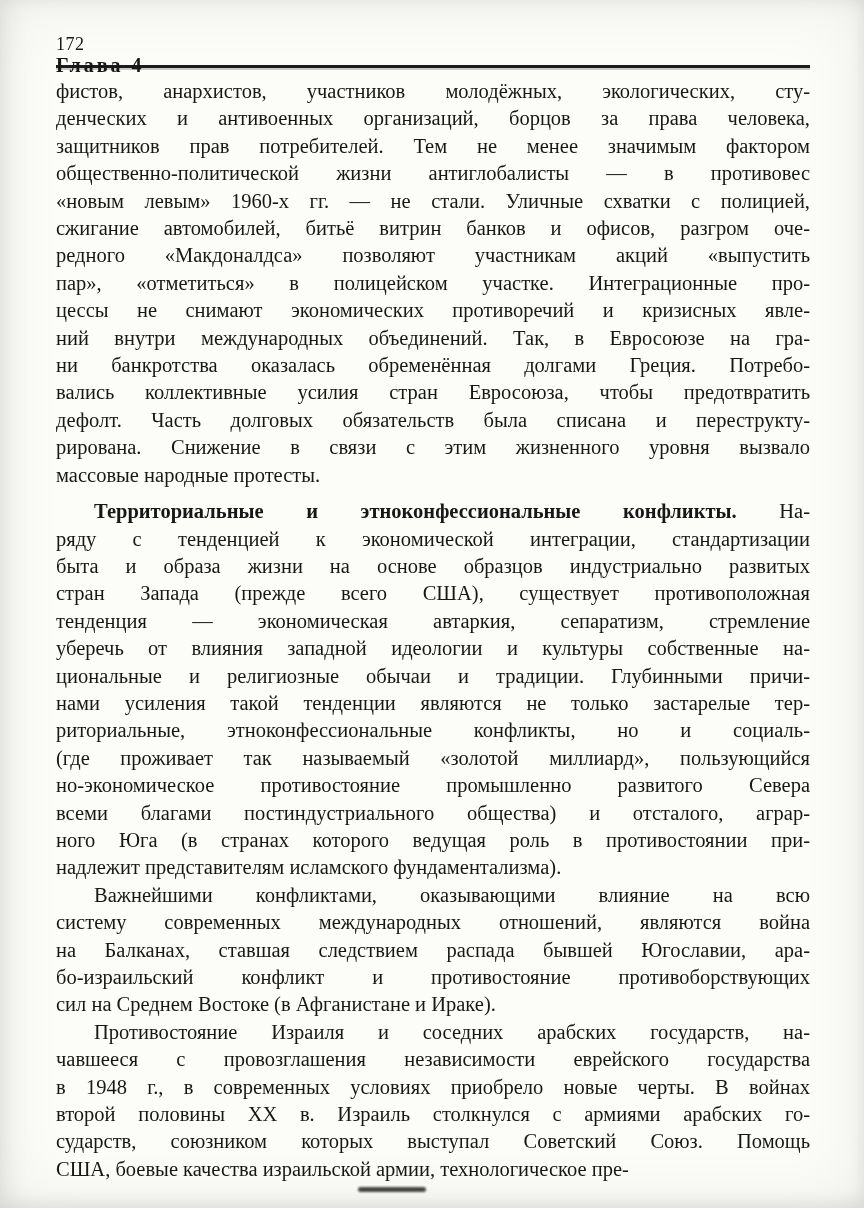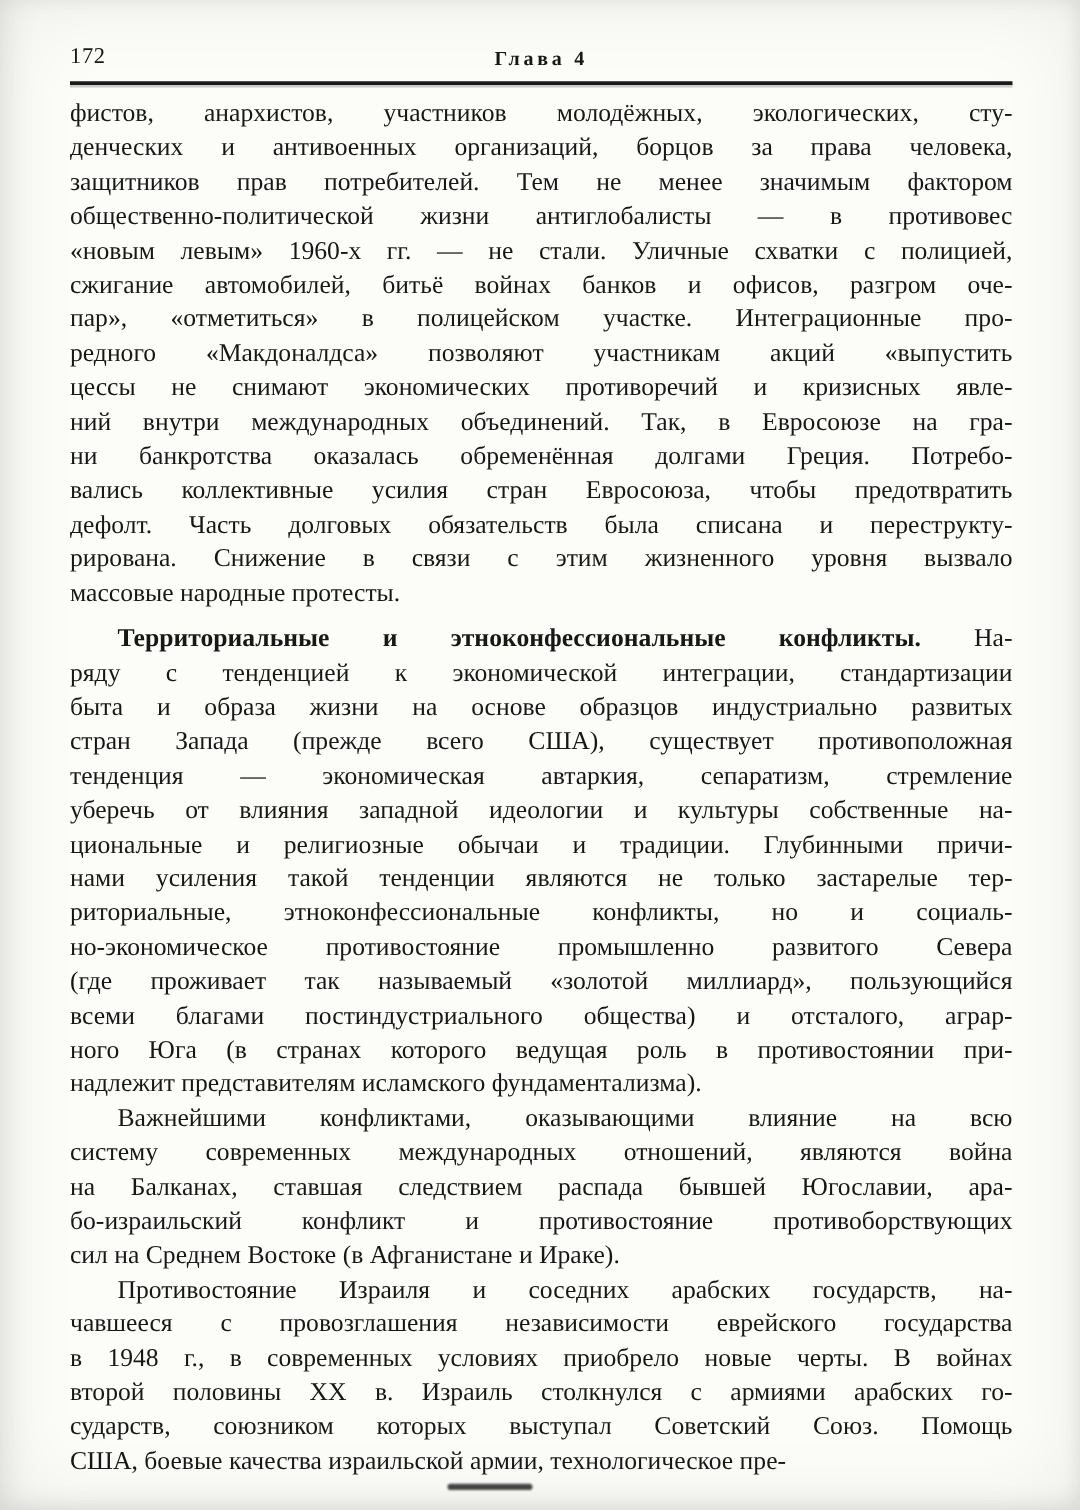--- a/index.html
+++ b/index.html
@@ -14,22 +14,22 @@
     background:var(--paper);color:var(--ink);
     padding:34px 54px 0 56px;
     box-shadow:inset 0 0 70px rgba(0,0,0,0.07),
                inset 10px 0 22px rgba(0,0,0,0.05),
                inset -6px 0 14px rgba(0,0,0,0.03),
                inset 0 -8px 18px rgba(0,0,0,0.04);
   }
   .header{position:relative;height:26px;}
   .page-number{font-size:18px;letter-spacing:0.5px;}
   .chapter-title{
-    position:absolute;left:0;right:0;top:5px;text-align:center;
-    font-size:16px;font-weight:bold;letter-spacing:3px;
+    position:absolute;left:0;right:0;top:20px;
+    font-size:20px;font-weight:bold;letter-spacing:3px;
   }
   .head-rule{
     margin-top:5px;height:3px;background:#1b1b1b;border:none;
     box-shadow:0 2px 0 rgba(27,27,27,0.22);
   }
   .page-body{margin-top:10px;font-size:20.5px;line-height:27.4px;}
   .paragraph{}
   .paragraph.section-start{margin-top:9px;}
   .line{
     text-align:justify;
@@ -53,43 +53,43 @@
     <span class="chapter-title">Глава 4</span>
   </div>
   <div class="head-rule"></div>
   <div class="page-body">
       <div class="paragraph">
         <div class="line first"><span>фистов, анархистов, участников молодёжных, экологических, сту-</span></div>
         <div class="line"><span>денческих и антивоенных организаций, борцов за права человека,</span></div>
         <div class="line"><span>защитников прав потребителей. Тем не менее значимым фактором</span></div>
         <div class="line"><span>общественно-политической жизни антиглобалисты — в противовес</span></div>
         <div class="line"><span>«новым левым» 1960-х гг. — не стали. Уличные схватки с полицией,</span></div>
-        <div class="line"><span>сжигание автомобилей, битьё войнах банков и офисов, разгром оче-</span></div>
+        <div class="line"><span>сжигание автомобилей, битьё витрин банков и офисов, разгром оче-</span></div>
+        <div class="line"><span>редного «Макдоналдса» позволяют участникам акций «выпустить</span></div>
         <div class="line"><span>пар», «отметиться» в полицейском участке. Интеграционные про-</span></div>
-        <div class="line"><span>редного «Макдоналдса» позволяют участникам акций «выпустить</span></div>
         <div class="line"><span>цессы не снимают экономических противоречий и кризисных явле-</span></div>
         <div class="line"><span>ний внутри международных объединений. Так, в Евросоюзе на гра-</span></div>
         <div class="line"><span>ни банкротства оказалась обременённая долгами Греция. Потребо-</span></div>
         <div class="line"><span>вались коллективные усилия стран Евросоюза, чтобы предотвратить</span></div>
         <div class="line"><span>дефолт. Часть долговых обязательств была списана и переструкту-</span></div>
         <div class="line"><span>рирована. Снижение в связи с этим жизненного уровня вызвало</span></div>
         <div class="line last"><span>массовые народные протесты.</span></div>
       </div>
       <div class="paragraph indent section-start">
         <div class="line first"><span class="bold">Территориальные и этноконфессиональные конфликты.</span><span> На-</span></div>
         <div class="line"><span>ряду с тенденцией к экономической интеграции, стандартизации</span></div>
         <div class="line"><span>быта и образа жизни на основе образцов индустриально развитых</span></div>
         <div class="line"><span>стран Запада (прежде всего США), существует противоположная</span></div>
         <div class="line"><span>тенденция — экономическая автаркия, сепаратизм, стремление</span></div>
         <div class="line"><span>уберечь от влияния западной идеологии и культуры собственные на-</span></div>
         <div class="line"><span>циональные и религиозные обычаи и традиции. Глубинными причи-</span></div>
         <div class="line"><span>нами усиления такой тенденции являются не только застарелые тер-</span></div>
         <div class="line"><span>риториальные, этноконфессиональные конфликты, но и социаль-</span></div>
+        <div class="line"><span>(где проживает так называемый «золотой миллиард», пользующийся</span></div>
         <div class="line"><span>но-экономическое противостояние промышленно развитого Севера</span></div>
-        <div class="line"><span>(где проживает так называемый «золотой миллиард», пользующийся</span></div>
         <div class="line"><span>всеми благами постиндустриального общества) и отсталого, аграр-</span></div>
         <div class="line"><span>ного Юга (в странах которого ведущая роль в противостоянии при-</span></div>
         <div class="line last"><span>надлежит представителям исламского фундаментализма).</span></div>
       </div>
       <div class="paragraph indent">
         <div class="line first"><span>Важнейшими конфликтами, оказывающими влияние на всю</span></div>
         <div class="line"><span>систему современных международных отношений, являются война</span></div>
         <div class="line"><span>на Балканах, ставшая следствием распада бывшей Югославии, ара-</span></div>
         <div class="line"><span>бо-израильский конфликт и противостояние противоборствующих</span></div>
         <div class="line last"><span>сил на Среднем Востоке (в Афганистане и Ираке).</span></div>

